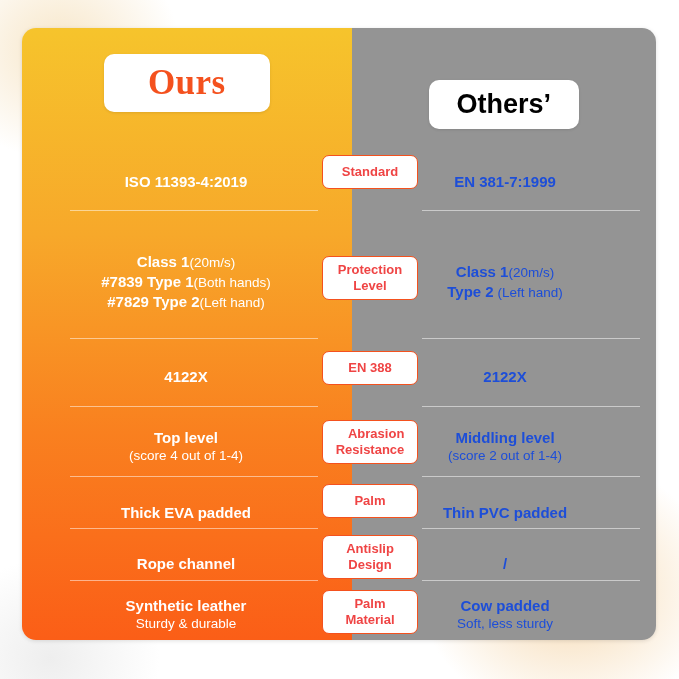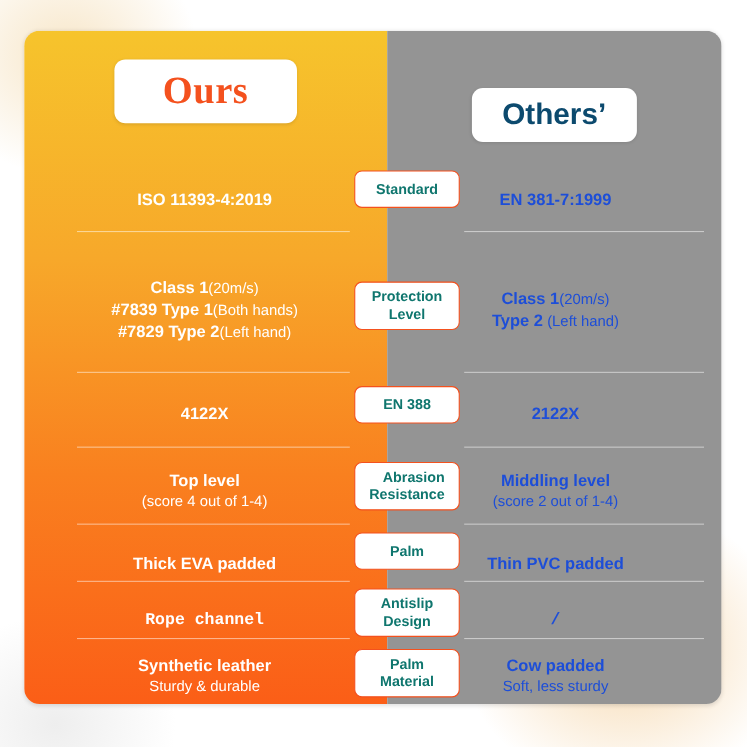--- a/index.html
+++ b/index.html
@@ -91,21 +91,21 @@
     font-family: Liberation Serif, serif;
   }
   .head-others {
     left: 50%;
     transform: translateX(-50%);
     top: 52px;
     width: 150px;
     height: 49px;
   }
   .head-others span {
-    color: #0c4a6e;
+    color: #000000;
     font-size: 27px;
     font-weight: bold;
   }
 
   
   .rows {
     position: absolute;
     left: 0;
     top: 0;
     width: 634px;
@@ -156,21 +156,21 @@
   }
 
   
   .label-pill {
     position: absolute;
     left: 300px;
     width: 96px;
     background: #ffffff;
     border: 1.5px solid #f4511e;
     border-radius: 7px;
-    color: #0f766e;
+    color: #ef4444;
     font-weight: bold;
     font-size: 13px;
     display: flex;
     align-items: center;
     justify-content: center;
     text-align: center;
     line-height: 1.2;
     box-sizing: border-box;
     padding: 4px 2px;
   }
@@ -287,21 +287,21 @@
           <div class="strong">Thin PVC padded</div>
         </div>
       </div>
       <div class="label-pill" style="top: 484px; left: 322px; height: 34px;">
         <div>
           <div>Palm</div>
         </div>
       </div>
       <div class="divider left" style="top: 528px; left: 70px;"></div>
       <div class="divider right" style="top: 528px; left: 422px;"></div>
-      <div class="row" style="top: 538px; left: 22px; height: 52px; font-family: Liberation Mono, monospace;">
+      <div class="row" style="top: 538px; left: 22px; height: 52px;">
         <div class="cell cell-left">
           <div class="strong">Rope channel</div>
         </div>
         <div class="cell cell-right">
           <div class="strong">/</div>
         </div>
       </div>
       <div class="label-pill" style="top: 535px; left: 322px; height: 44px;">
         <div>
           <div>Antislip</div>

